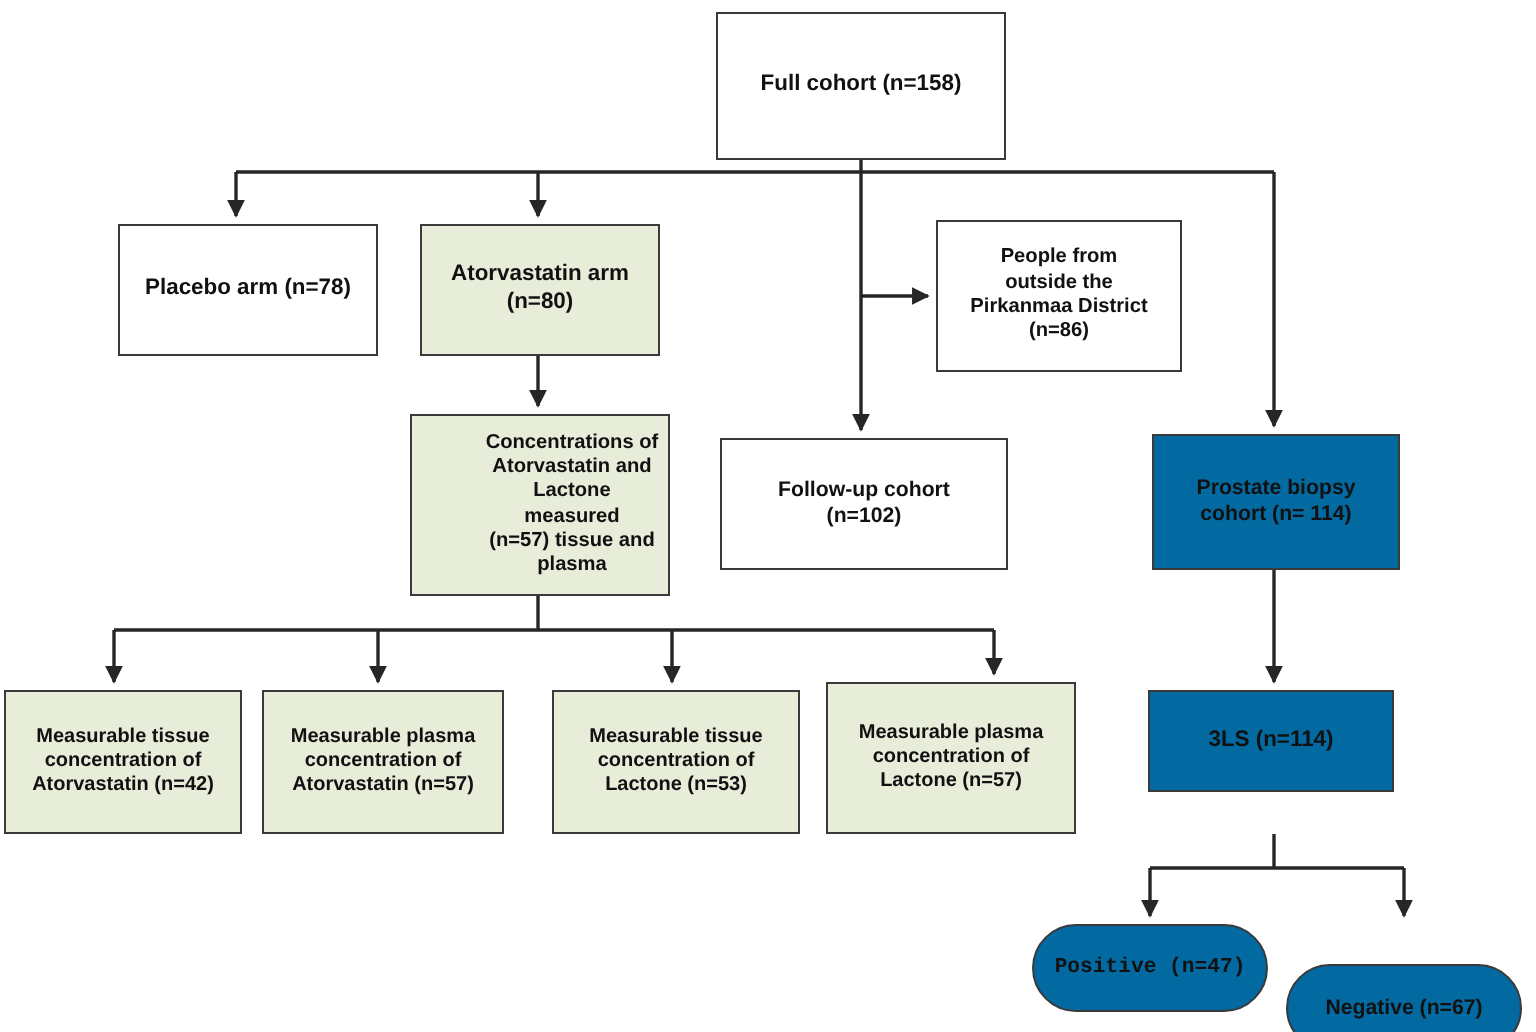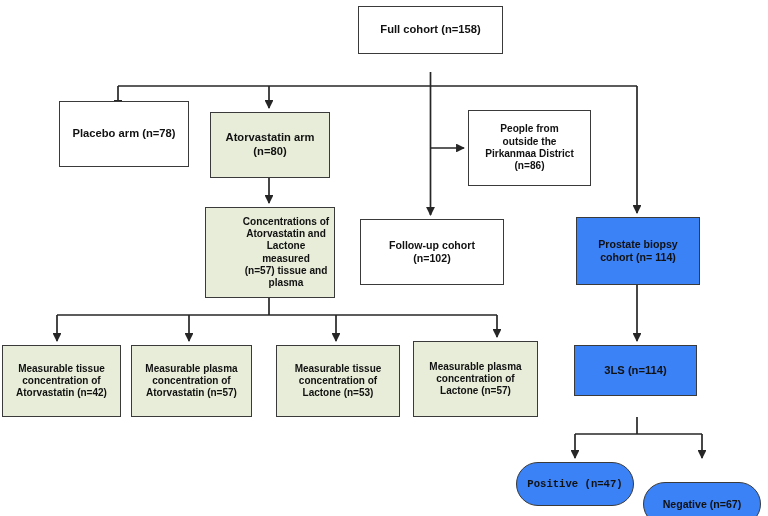--- a/index.html
+++ b/index.html
@@ -38,21 +38,21 @@
     line-height: 1.22;
     padding: 2px 4px;
     z-index: 2;
   }
   .node .txt {
     display: block;
     white-space: pre-line;
   }
   .fill-white { background: #ffffff; }
   .fill-green { background: #e7edd9; }
-  .fill-peach { background: #3b82f6; }
+  .fill-peach { background: #0369a1; }
   .rounded {
     border-radius: 22px;
   }
   .fs-11 { font-size: 11.2px; }
   .fs-105 { font-size: 10.6px; }
   .fs-10 { font-size: 10.1px; }
   .fs-95 { font-size: 10px; }
 </style>
 </head>
 <body>
@@ -93,25 +93,25 @@
 
       <path d="M 637 285 L 637 341" marker-end="url(#arrow)"></path>
 
       <path d="M 637 417 L 637 434"></path>
       <path d="M 575 434 L 702 434"></path>
       <path d="M 575 434 L 575 458" marker-end="url(#arrow)"></path>
       <path d="M 702 434 L 702 458" marker-end="url(#arrow)"></path>
     </g>
   </svg>
 
-  <div class="node fill-white fs-11" style="left:358px; top:6px; width:145px; height:48px;align-items:center;">
+  <div class="node fill-white fs-11" style="left:358px; top:6px; width:145px; height:74px;align-items:center;">
     <span class="txt">Full cohort (n=158)</span>
   </div>
 
-  <div class="node fill-white fs-11" style="left:59px; top:101px; width:130px; height:66px;align-items:center;">
+  <div class="node fill-white fs-11" style="left:59px; top:112px; width:130px; height:66px;align-items:center;">
     <span class="txt">Placebo arm (n=78)</span>
   </div>
 
   <div class="node fill-green fs-11" style="left:210px; top:112px; width:120px; height:66px;">
     <span class="txt">Atorvastatin arm
 (n=80)</span>
   </div>
 
   <div class="node fill-white fs-10" style="left:468px; top:110px; width:123px; height:76px;">
     <span class="txt">People from

